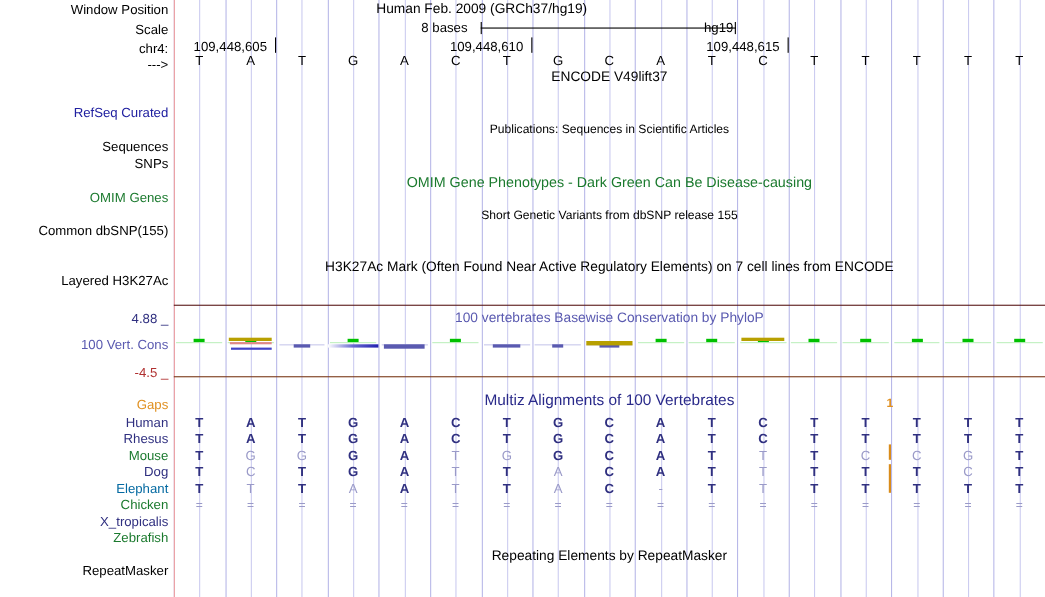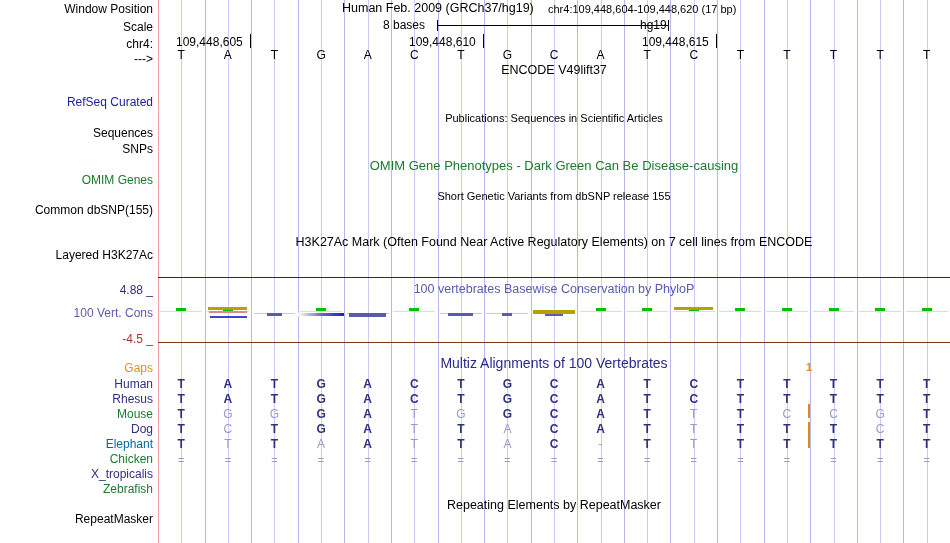--- a/index.html
+++ b/index.html
@@ -113,21 +113,20 @@
   <div class="lblbox" style="top:408px;color:#1b7a2e;">Mouse</div>
   <div class="lblbox" style="top:423px;color:#303080;">Dog</div>
   <div class="lblbox" style="top:438px;color:#0369a1;">Elephant</div>
   <div class="lblbox" style="top:453px;color:#1b7a2e;">Chicken</div>
   <div class="lblbox" style="top:468px;color:#303080;">X_tropicalis</div>
   <div class="lblbox" style="top:483px;color:#1b7a2e;">Zebrafish</div>
 
   <div class="lblbox" style="top:513px;color:#000;">RepeatMasker</div>
 
   <div class="poslbl" style="left:342px;top:2px;font-size:12.5px;">Human Feb. 2009 (GRCh37/hg19)</div>
-  <div class="poslbl" style="left:548px;top:3px;font-size:11px;">chr4:109,448,604-109,448,620 (17 bp)</div>
 
   <div class="poslbl" style="left:383px;top:19px;">8 bases</div>
   <div class="poslbl" style="left:640px;top:19px;">hg19</div>
   <div class="scalebar" style="left:437px;top:25px;width:232px;"></div>
   <div class="scaletick" style="left:437px;top:20px;"></div>
   <div class="scaletick" style="left:668px;top:20px;"></div>
 
   <div class="poslbl" style="left:176px;top:36px;">109,448,605</div>
   <div class="postick" style="left:250px;top:34px;height:14px;"></div>
   <div class="poslbl" style="left:409px;top:36px;">109,448,610</div>

